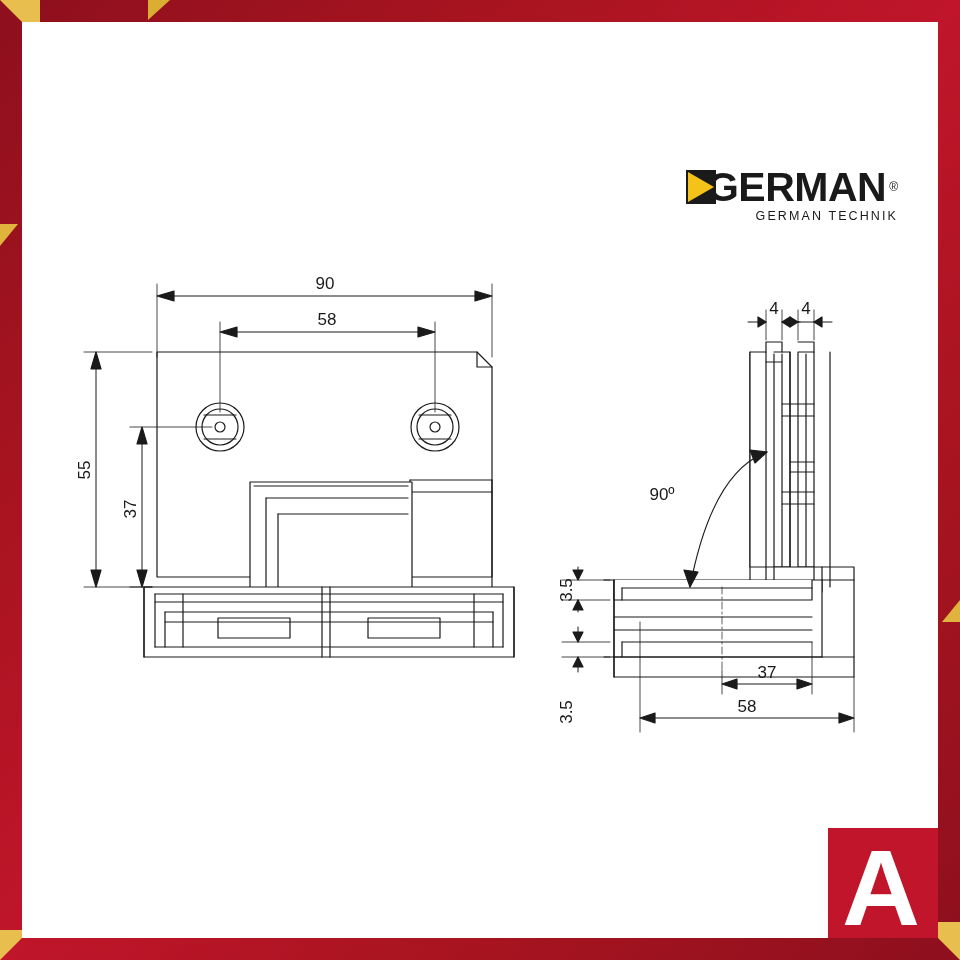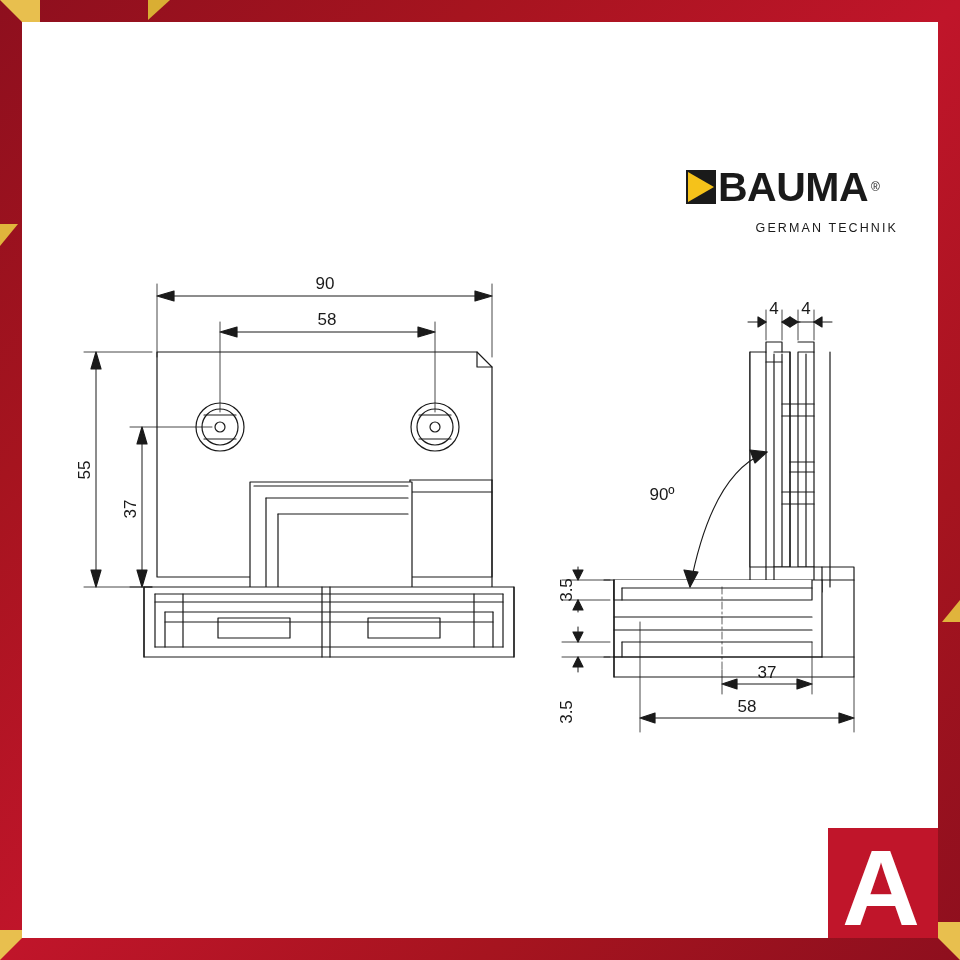--- a/index.html
+++ b/index.html
@@ -82,21 +82,21 @@
     font-size:41px;
     letter-spacing:-0.5px;
     color:#1a1a1a;
     line-height:34px;
   }
   .logo-reg{
     font-size:12px;vertical-align:super;font-weight:normal;color:#1a1a1a;
     margin-left:3px;
   }
   .logo-sub{
-    margin-top:17px;
+    margin-top:5px;
     text-align:right;
     font-size:12.5px;
     letter-spacing:2.1px;
     color:#1a1a1a;
     font-family:"Liberation Sans", sans-serif;
   }
 
   
   .a-badge{
     position:absolute;right:22px;bottom:22px;width:110px;height:110px;
@@ -296,21 +296,21 @@
       <text class="dim-text" x="725" y="690" text-anchor="middle">58</text>
     </svg>
   </div>
 
   <div class="logo">
     <div class="logo-row">
       <div class="logo-mark">
         <div class="blk"></div>
         <div class="yel"></div>
       </div>
-      <div class="logo-text">BAUMA</div>
+      <div class="logo-text">GERMAN</div>
       <div class="logo-reg">®</div>
     </div>
     <div class="logo-sub">GERMAN TECHNIK</div>
   </div>
 
   <div class="a-badge">
     <div class="bg"></div>
     <div class="letter">A</div>
   </div>
 

